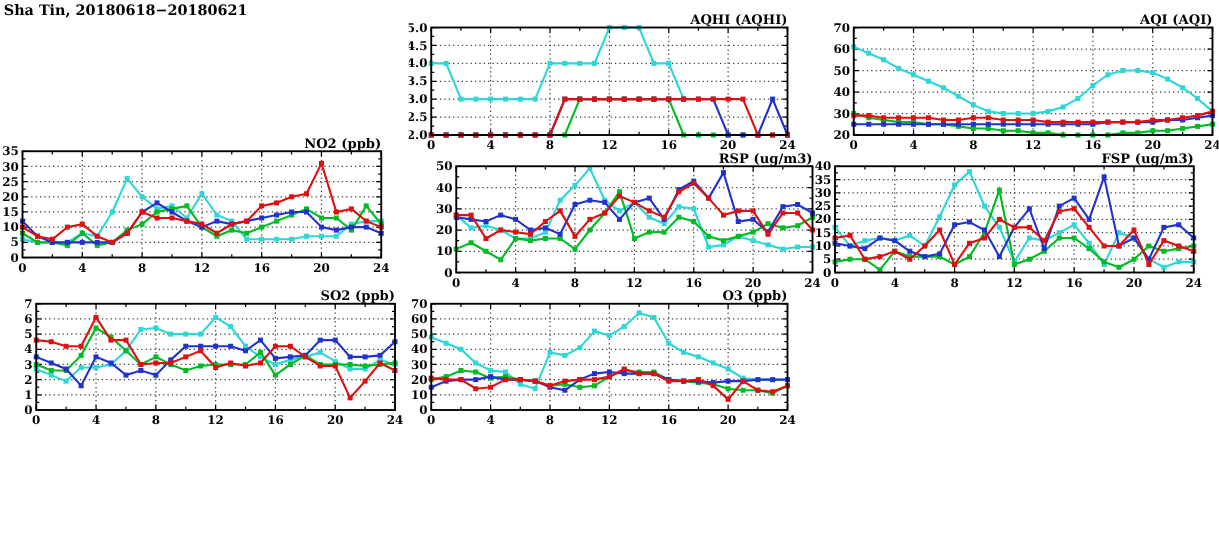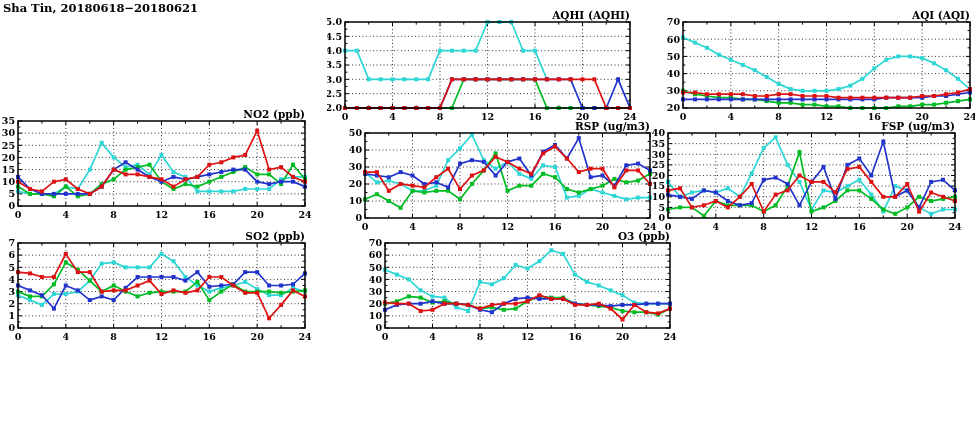--- a/index.html
+++ b/index.html
@@ -970,21 +970,21 @@
             <rect x="231.3" y="74.8" width="4" height="4" fill="#dd1111"></rect>
             <rect x="243.2" y="74.8" width="4" height="4" fill="#dd1111"></rect>
             <rect x="255.2" y="62.0" width="4" height="4" fill="#dd1111"></rect>
             <rect x="267.1" y="89.6" width="4" height="4" fill="#dd1111"></rect>
             <rect x="279.1" y="70.5" width="4" height="4" fill="#dd1111"></rect>
             <rect x="291.0" y="74.8" width="4" height="4" fill="#dd1111"></rect>
             <rect x="303.0" y="79.0" width="4" height="4" fill="#dd1111"></rect>
           </g>
           <rect x="18" y="13" width="287" height="85" fill="none" stroke="#000000" stroke-width="1.5"></rect>
         </svg></div>
-      <div class="chart" style="left: 2px; top: 230px;"><svg width="315" height="114">
+      <div class="chart" style="left: 13px; top: 230px;"><svg width="315" height="114">
           <text x="303" y="10" text-anchor="end" class="ttl">SO2 (ppb)</text>
           <line x1="16" y1="98" x2="20" y2="98" stroke="#000000" stroke-width="1"></line>
           <line x1="299" y1="98" x2="303" y2="98" stroke="#000000" stroke-width="1"></line>
           <text x="13" y="101.3" text-anchor="end" class="tick">0</text>
           <line x1="16" y1="91.92857142857143" x2="18.4" y2="91.92857142857143" stroke="#000000" stroke-width="1"></line>
           <line x1="300.6" y1="91.92857142857143" x2="303" y2="91.92857142857143" stroke="#000000" stroke-width="1"></line>
           <line x1="16" y1="85.85714285714286" x2="303" y2="85.85714285714286" stroke="#3a3a3a" stroke-width="1" stroke-dasharray="1 2.5"></line>
           <line x1="16" y1="85.85714285714286" x2="20" y2="85.85714285714286" stroke="#000000" stroke-width="1"></line>
           <line x1="299" y1="85.85714285714286" x2="303" y2="85.85714285714286" stroke="#000000" stroke-width="1"></line>
           <text x="13" y="89.15714285714286" text-anchor="end" class="tick">1</text>
@@ -1168,21 +1168,21 @@
             <rect x="229.3" y="53.5" width="4" height="4" fill="#dd1111"></rect>
             <rect x="241.2" y="60.8" width="4" height="4" fill="#dd1111"></rect>
             <rect x="253.2" y="60.8" width="4" height="4" fill="#dd1111"></rect>
             <rect x="265.1" y="86.3" width="4" height="4" fill="#dd1111"></rect>
             <rect x="277.1" y="72.9" width="4" height="4" fill="#dd1111"></rect>
             <rect x="289.0" y="58.4" width="4" height="4" fill="#dd1111"></rect>
             <rect x="301.0" y="64.4" width="4" height="4" fill="#dd1111"></rect>
           </g>
           <rect x="16" y="13" width="287" height="85" fill="none" stroke="#000000" stroke-width="1.5"></rect>
         </svg></div>
-      <div class="chart" style="left: 327px; top: 230px; margin-left: 40px;"><svg width="315" height="114">
+      <div class="chart" style="left: 327px; top: 230px;"><svg width="315" height="114">
           <text x="303" y="10" text-anchor="end" class="ttl">O3 (ppb)</text>
           <line x1="18" y1="98" x2="22" y2="98" stroke="#000000" stroke-width="1"></line>
           <line x1="299" y1="98" x2="303" y2="98" stroke="#000000" stroke-width="1"></line>
           <text x="15" y="101.3" text-anchor="end" class="tick">0</text>
           <line x1="18" y1="91.92857142857143" x2="20.4" y2="91.92857142857143" stroke="#000000" stroke-width="1"></line>
           <line x1="300.6" y1="91.92857142857143" x2="303" y2="91.92857142857143" stroke="#000000" stroke-width="1"></line>
           <line x1="18" y1="85.85714285714286" x2="303" y2="85.85714285714286" stroke="#3a3a3a" stroke-width="1" stroke-dasharray="1 2.5"></line>
           <line x1="18" y1="85.85714285714286" x2="22" y2="85.85714285714286" stroke="#000000" stroke-width="1"></line>
           <line x1="299" y1="85.85714285714286" x2="303" y2="85.85714285714286" stroke="#000000" stroke-width="1"></line>
           <text x="15" y="89.15714285714286" text-anchor="end" class="tick">10</text>

